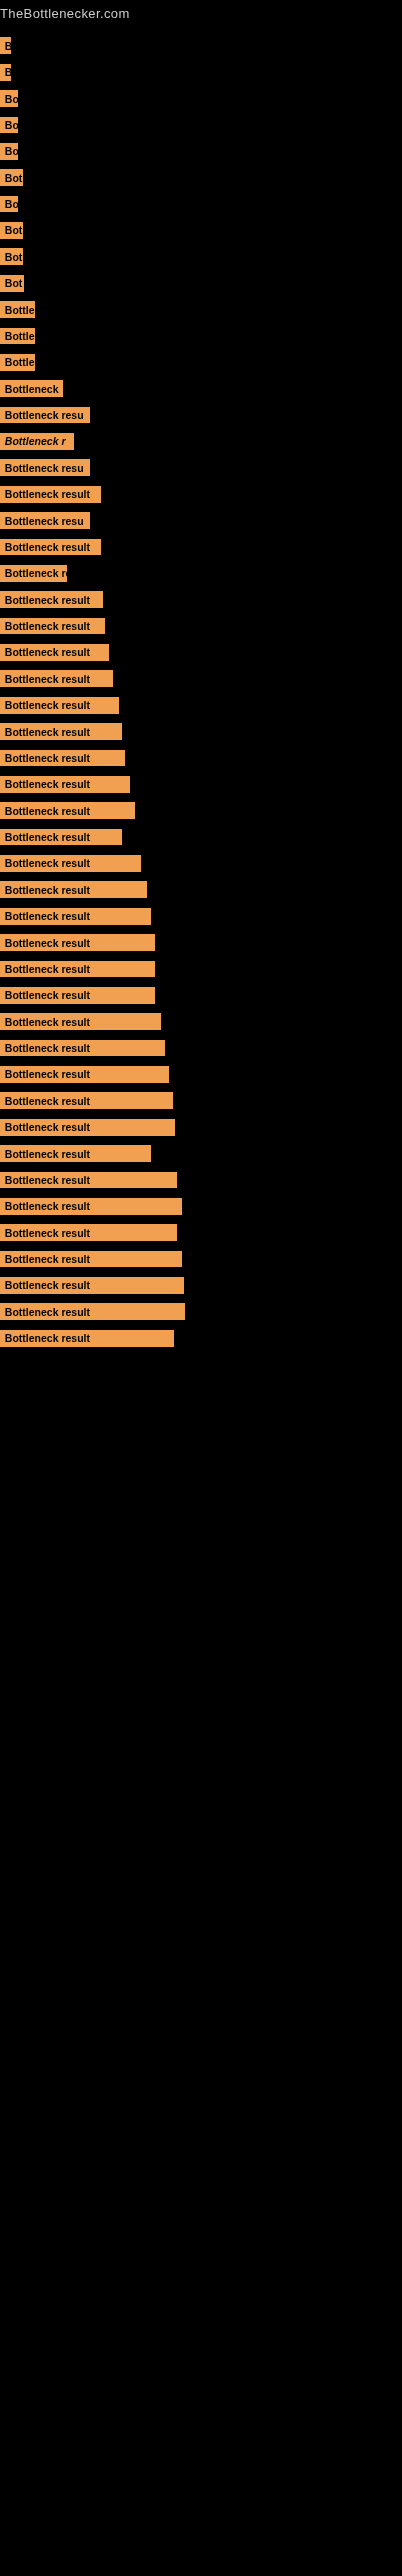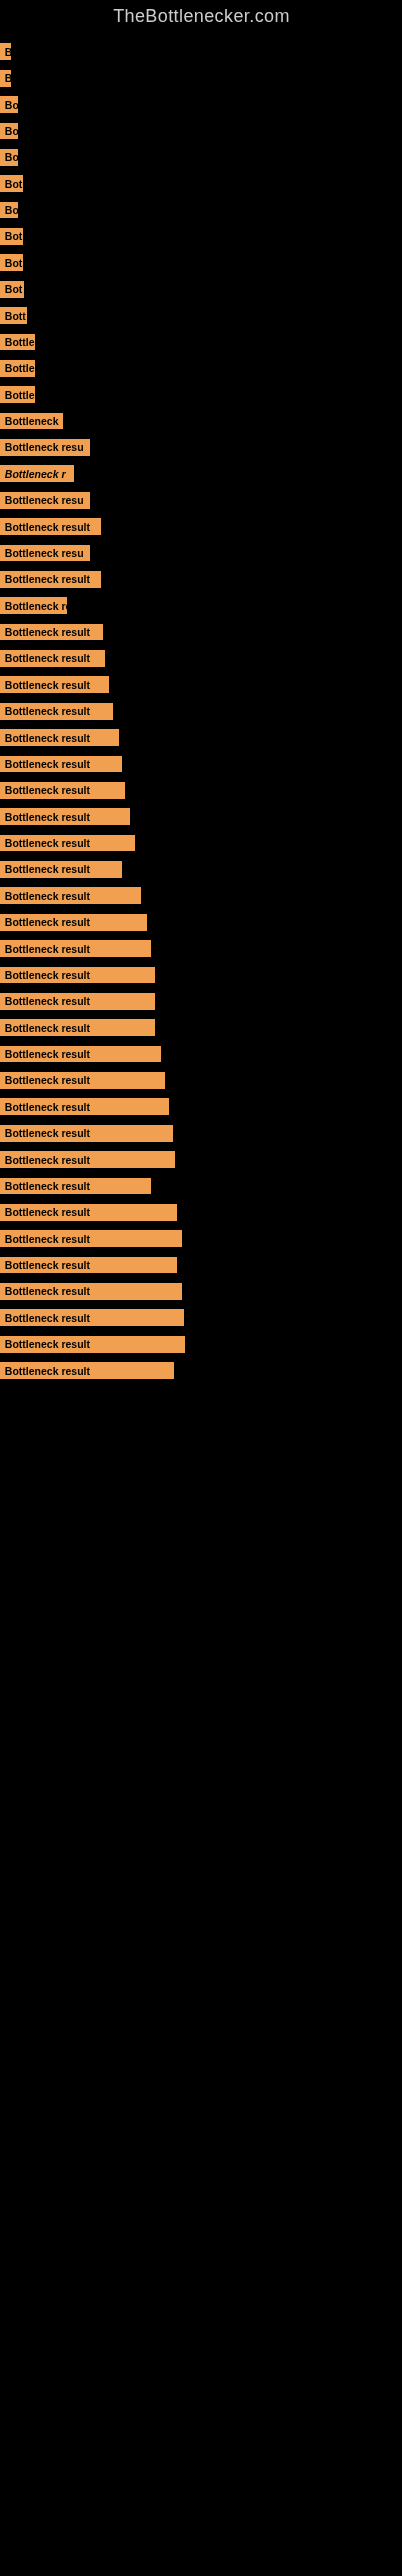--- a/index.html
+++ b/index.html
@@ -11,22 +11,21 @@
     body {
       background-color: #000000;
       width: 403px;
       min-height: 2576px;
       font-family: Arial, sans-serif;
       position: relative;
     }
 
     .site-title {
       color: #cccccc;
-      font-size: 18px;
-      text-align: center;
+      font-size: 13px;
       padding: 6.4px 0 3.2px 0;
       letter-spacing: 0.4px;
     }
 
     .items-container {
       display: flex;
       flex-direction: column;
       padding: 8px 0;
     }
 
@@ -77,23 +76,20 @@
     <div class="bottleneck-item">
       <div class="bottleneck-label" style="width: 22.5px;">Bot</div>
     </div>
     <div class="bottleneck-item">
       <div class="bottleneck-label" style="width: 22.5px;">Bot</div>
     </div>
     <div class="bottleneck-item">
       <div class="bottleneck-label" style="width: 24px;">Bot</div>
     </div>
     <div class="bottleneck-item">
-      <div class="bottleneck-label" style="width: 27px;">Bott</div>
-    </div>
-    <div class="bottleneck-item">
       <div class="bottleneck-label" style="width: 35px;">Bottle</div>
     </div>
     <div class="bottleneck-item">
       <div class="bottleneck-label" style="width: 35px;">Bottle</div>
     </div>
     <div class="bottleneck-item">
       <div class="bottleneck-label" style="width: 35px;">Bottle</div>
     </div>
     <div class="bottleneck-item">
       <div class="bottleneck-label" style="width: 63px; text-align: right;">Bottleneck</div>

